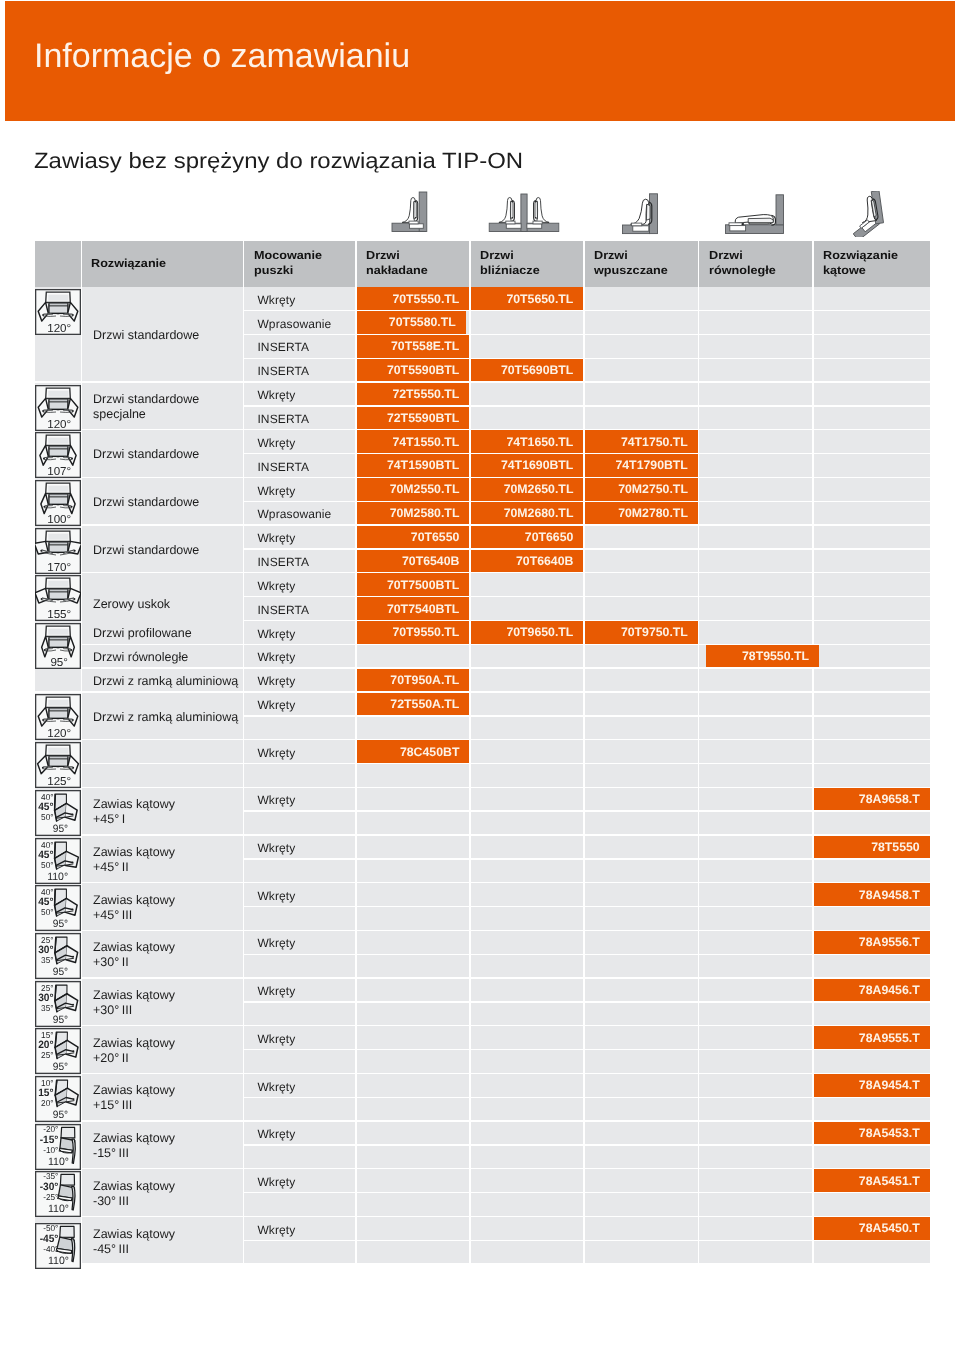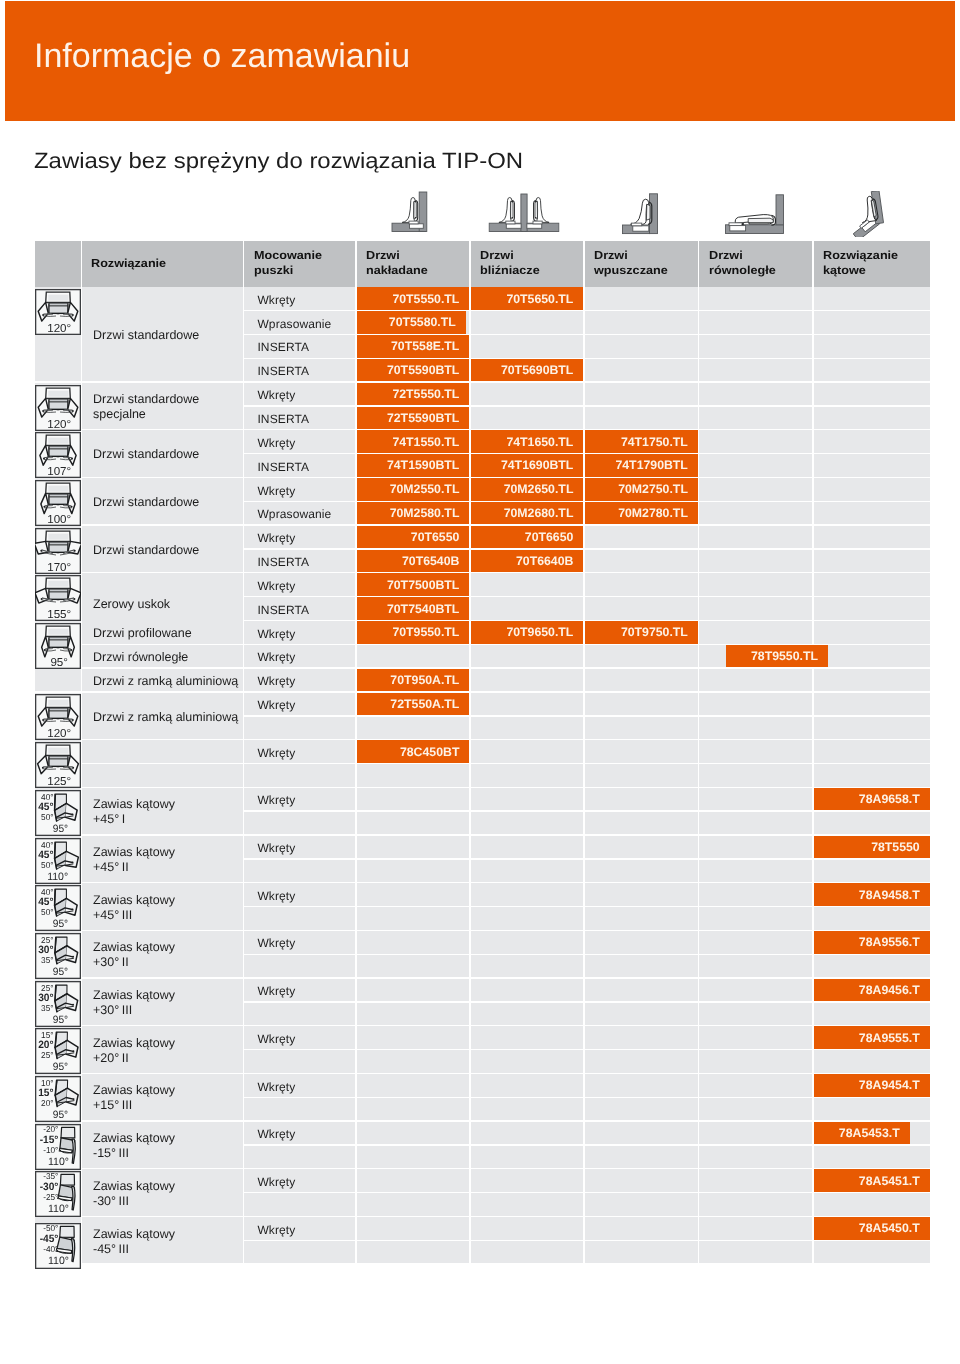--- a/index.html
+++ b/index.html
@@ -1010,21 +1010,21 @@
     </div>
     <div class="code" style="left:470.8px;top:621.16px;width:112.6px;height:22.44px">
       <span>70T9650.TL</span>
     </div>
     <div class="code" style="left:584.9px;top:621.16px;width:113.0px;height:22.44px">
       <span>70T9750.TL</span>
     </div>
 <div class="mount" style="left:244.4px;top:645.00px;width:111.0px;height:22.44px">
       <span>Wkręty</span>
     </div>
-    <div class="code" style="left:726px;top:645.00px;width:102px;height:22.44px">
+    <div class="code" style="left:706px;top:645.00px;width:113.0px;height:22.44px">
       <span>78T9550.TL</span>
     </div>
 <div class="mount" style="left:244.4px;top:668.84px;width:111.0px;height:22.44px">
       <span>Wkręty</span>
     </div>
     <div class="code" style="left:356.8px;top:668.84px;width:112.6px;height:22.44px">
       <span>70T950A.TL</span>
     </div>
 <div class="mount" style="left:244.4px;top:692.68px;width:111.0px;height:22.44px">
       <span>Wkręty</span>
@@ -1085,21 +1085,21 @@
 <div class="mount" style="left:244.4px;top:1074.12px;width:111.0px;height:22.44px">
       <span>Wkręty</span>
     </div>
     <div class="code" style="left:813.7px;top:1074.12px;width:116.0px;height:22.44px">
       <span>78A9454.T</span>
     </div>
 
 <div class="mount" style="left:244.4px;top:1121.80px;width:111.0px;height:22.44px">
       <span>Wkręty</span>
     </div>
-    <div class="code" style="left:813.7px;top:1121.80px;width:96px;height:22.44px">
+    <div class="code" style="left:813.7px;top:1121.80px;width:116.0px;height:22.44px">
       <span>78A5453.T</span>
     </div>
 
 <div class="mount" style="left:244.4px;top:1169.48px;width:111.0px;height:22.44px">
       <span>Wkręty</span>
     </div>
     <div class="code" style="left:813.7px;top:1169.48px;width:116.0px;height:22.44px">
       <span>78A5451.T</span>
     </div>
 

